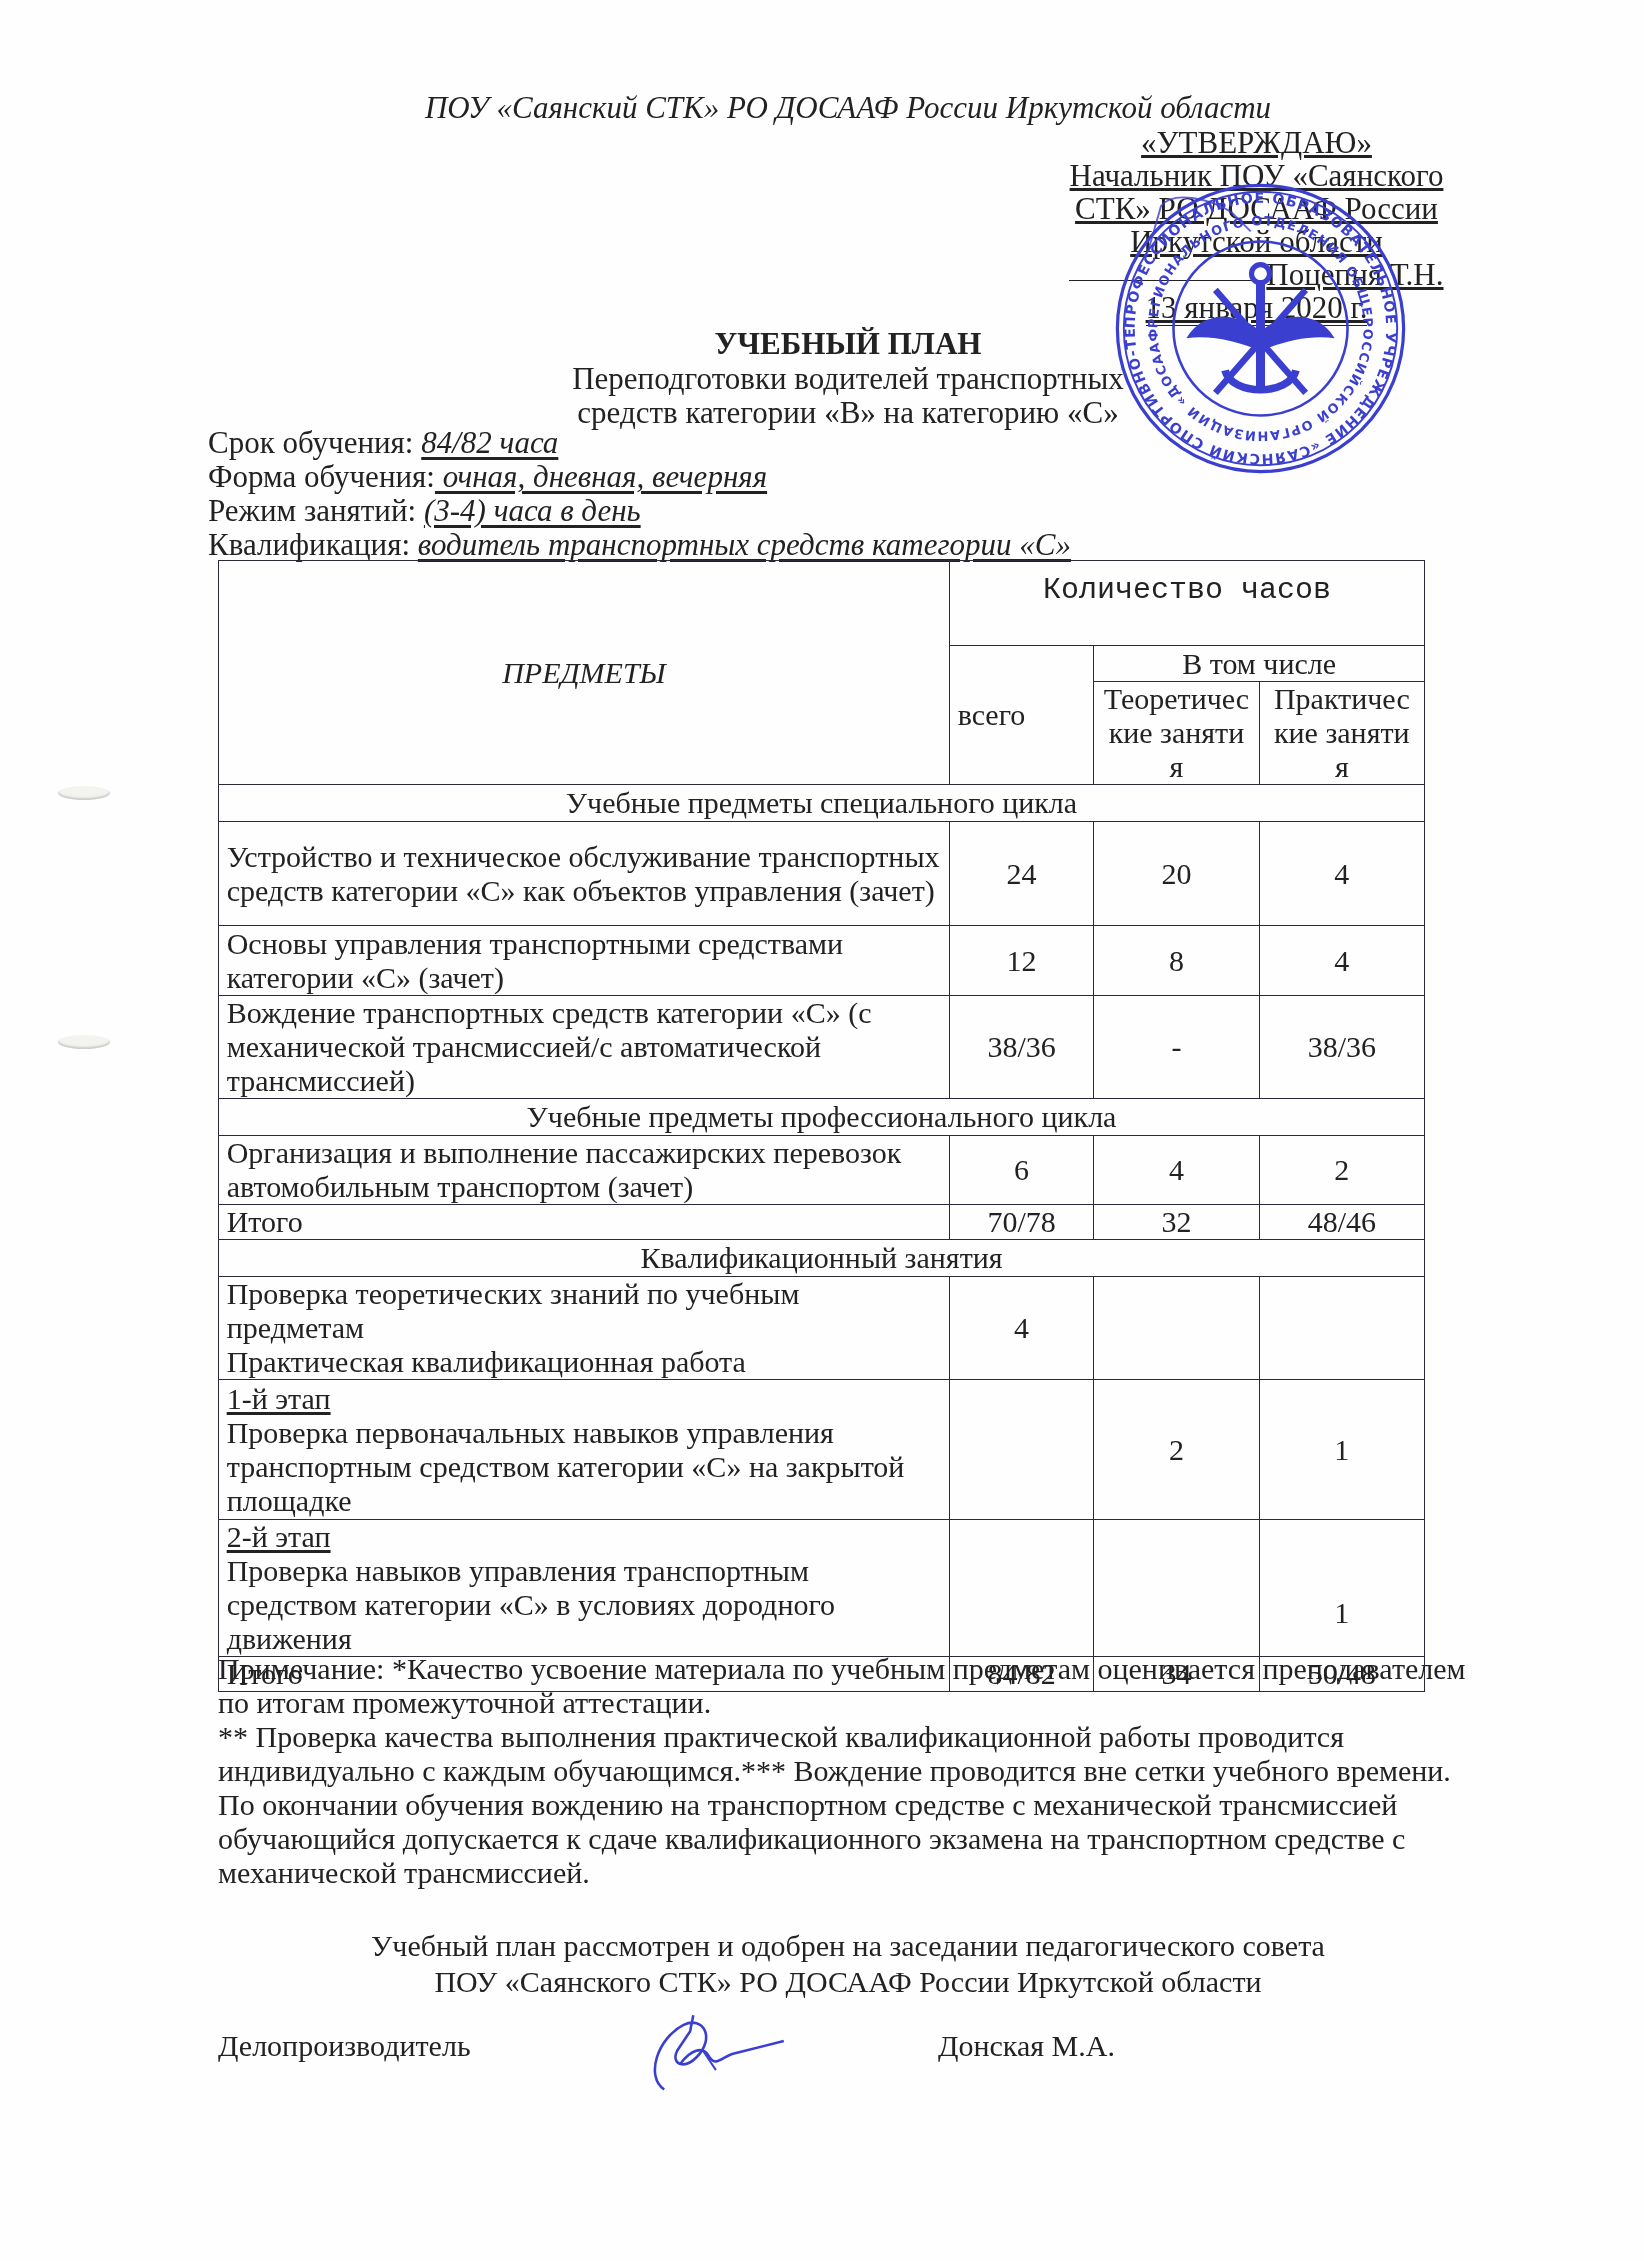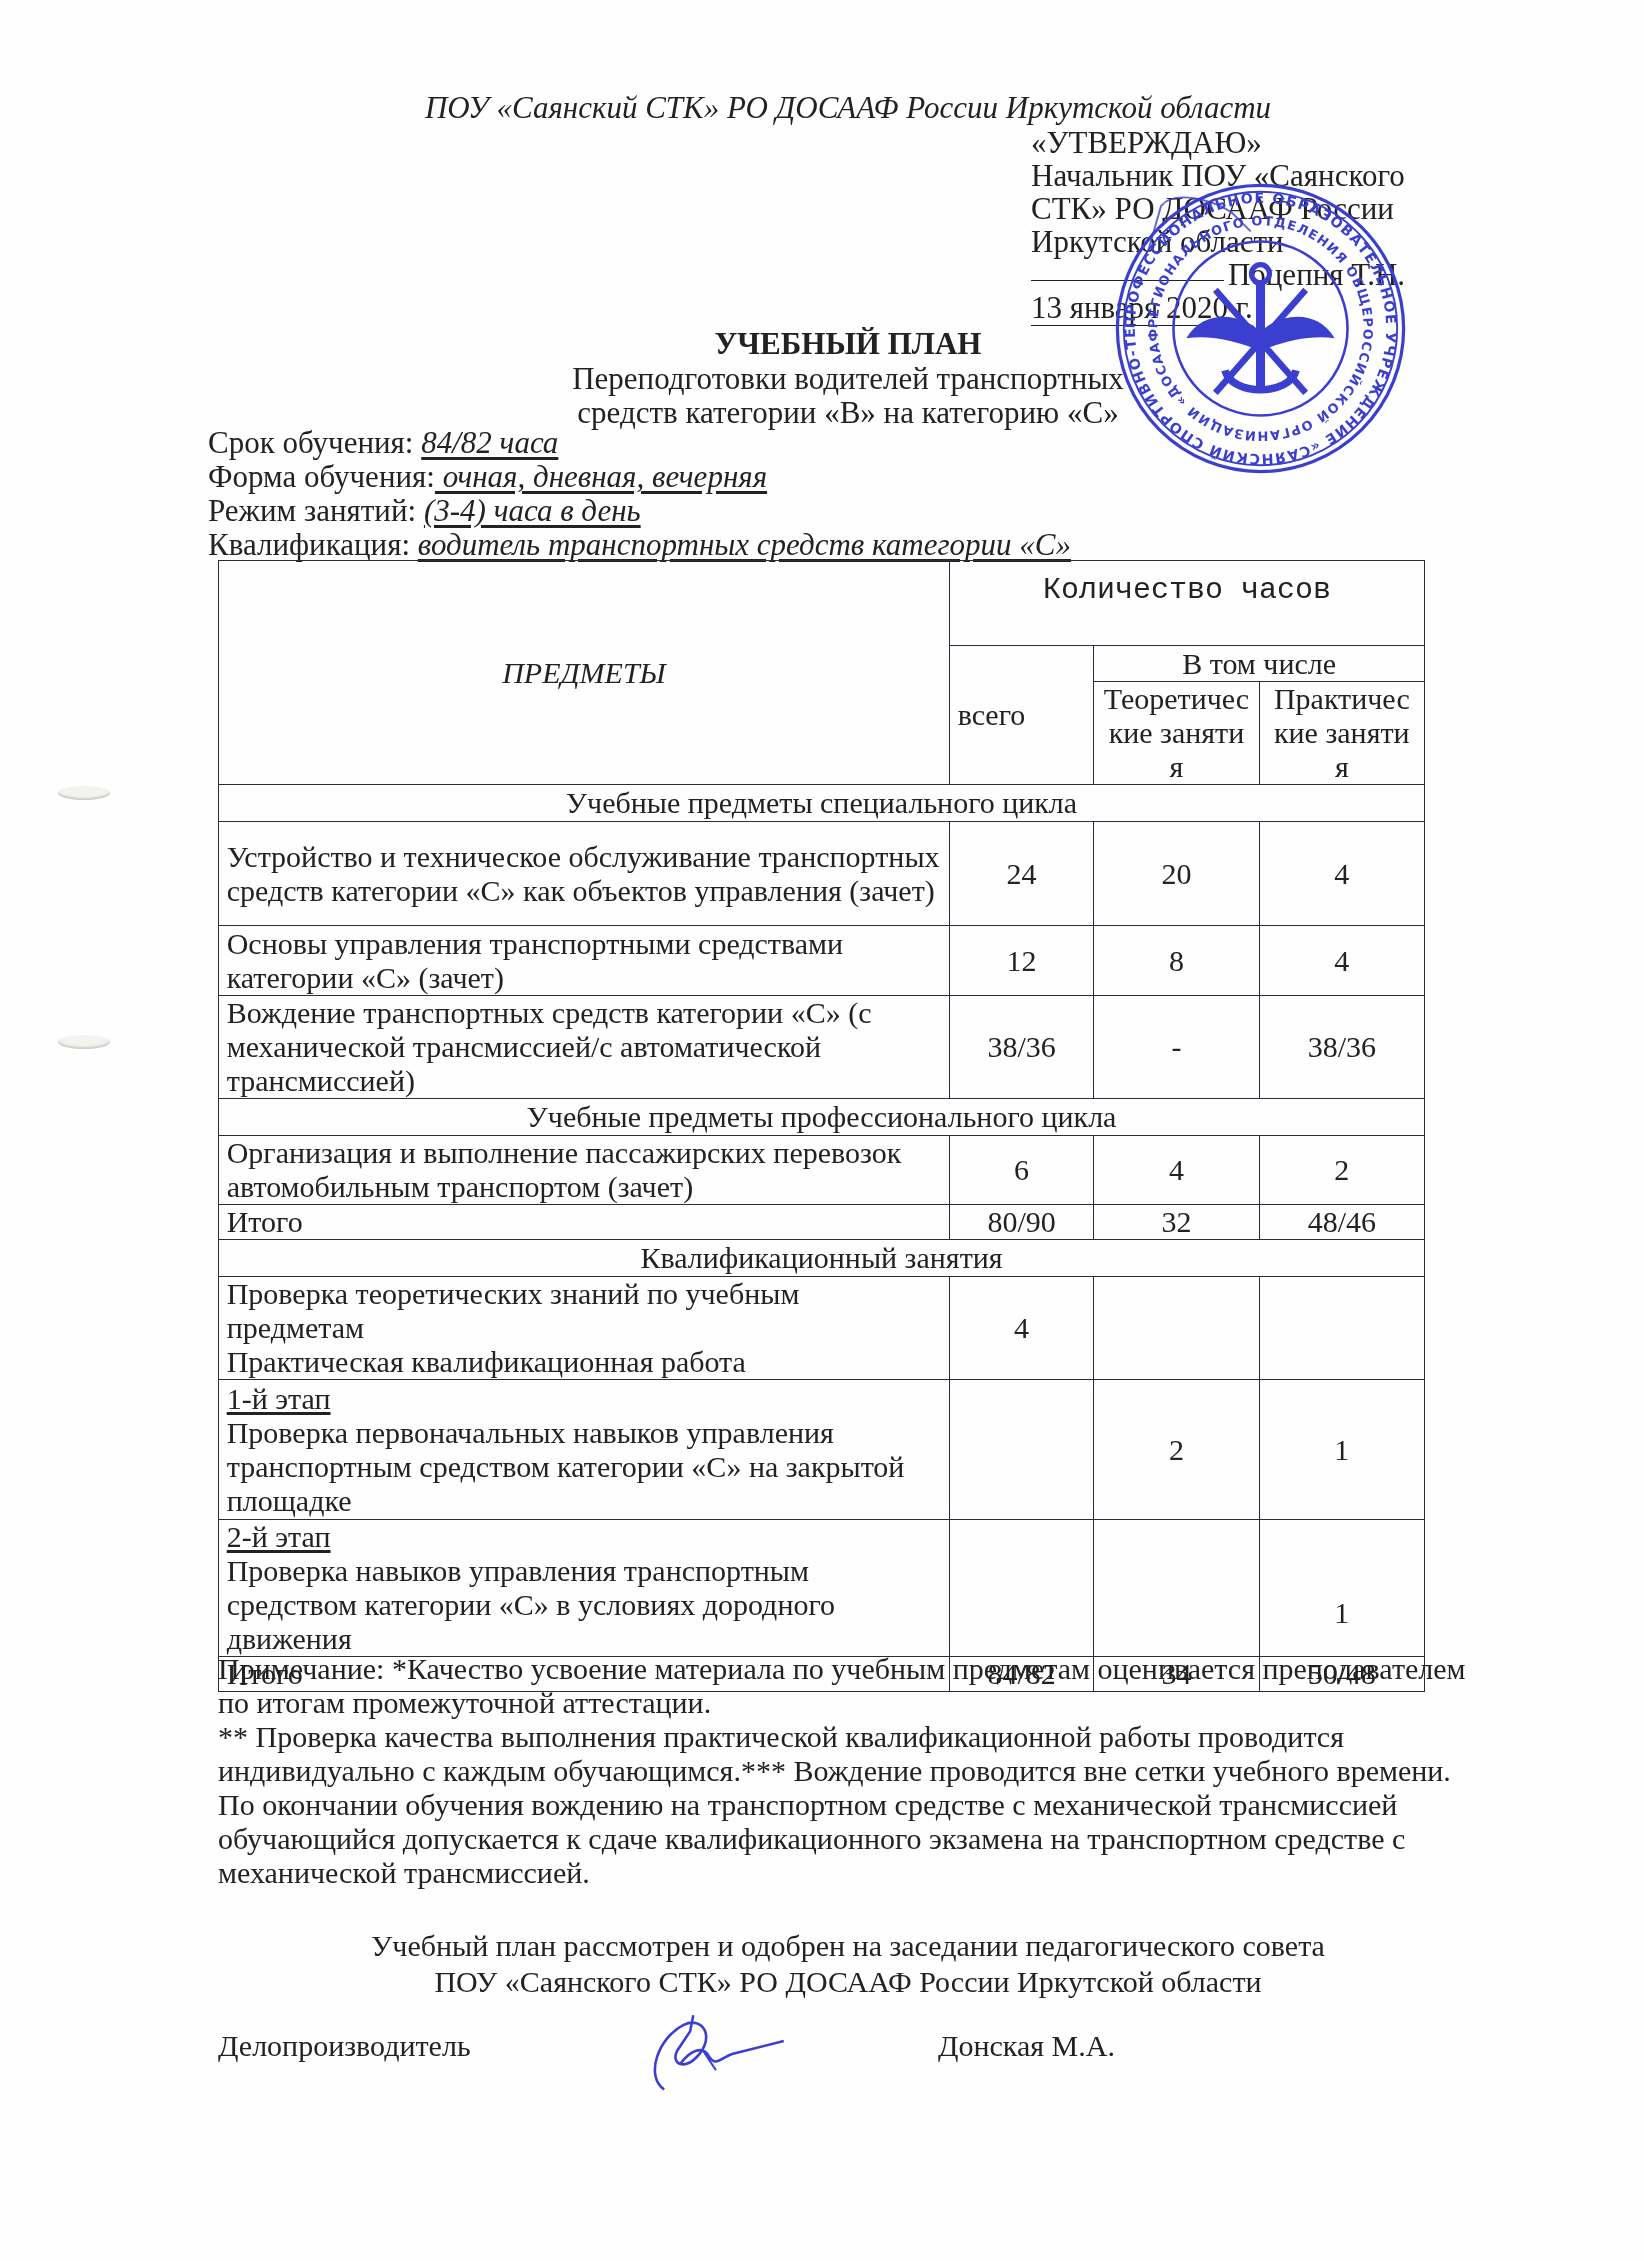--- a/index.html
+++ b/index.html
@@ -8,22 +8,22 @@
     background: #fefefe;
     font-family: "Liberation Serif", "DejaVu Serif", serif;
     color: #222;
   }
   .abs { position: absolute; }
   .org-header {
     left: 0; width: 1696px; top: 90px; text-align: center;
     font-style: italic; font-size: 31px; line-height: 36px;
   }
   .approve {
-    right: 163px; top: 126px; text-align: left;
-    font-size: 31px; line-height: 33px; width: 451px;
+    right: 163px; top: 126px; text-align: center;
+    font-size: 31px; line-height: 33px; width: 451px; text-decoration: underline;
   }
   .approve .sig-line {
     display: inline-block; width: 193px; border-bottom: 1.9px solid #222;
     vertical-align: 3.9px; margin-right: 3.9px;
   }
   .approve .u { border-bottom: 1.9px solid #222; }
   .title-block {
     left: 0; width: 1696px; top: 326px; text-align: center;
   }
   .title-block .t1 { font-weight: bold; font-size: 31px; line-height: 36px; }
@@ -144,21 +144,21 @@
         <td colspan="4">Учебные предметы профессионального цикла</td>
       </tr>
   <tr style="height:66px;">
     <td>Организация и выполнение пассажирских перевозок автомобильным транспортом (зачет)</td>
     <td class="num">6</td>
     <td class="num">4</td>
     <td class="num">2</td>
   </tr>
   <tr style="height:34px;">
     <td class="bold">Итого</td>
-    <td class="num">80/90</td>
+    <td class="num">70/78</td>
     <td class="num">32</td>
     <td class="num">48/46</td>
   </tr>
 
   <tr class="section">
         <td colspan="4">Квалификационный занятия</td>
       </tr>
   <tr style="height:103px;">
     <td>
       <div>Проверка теоретических знаний по учебным предметам</div>

